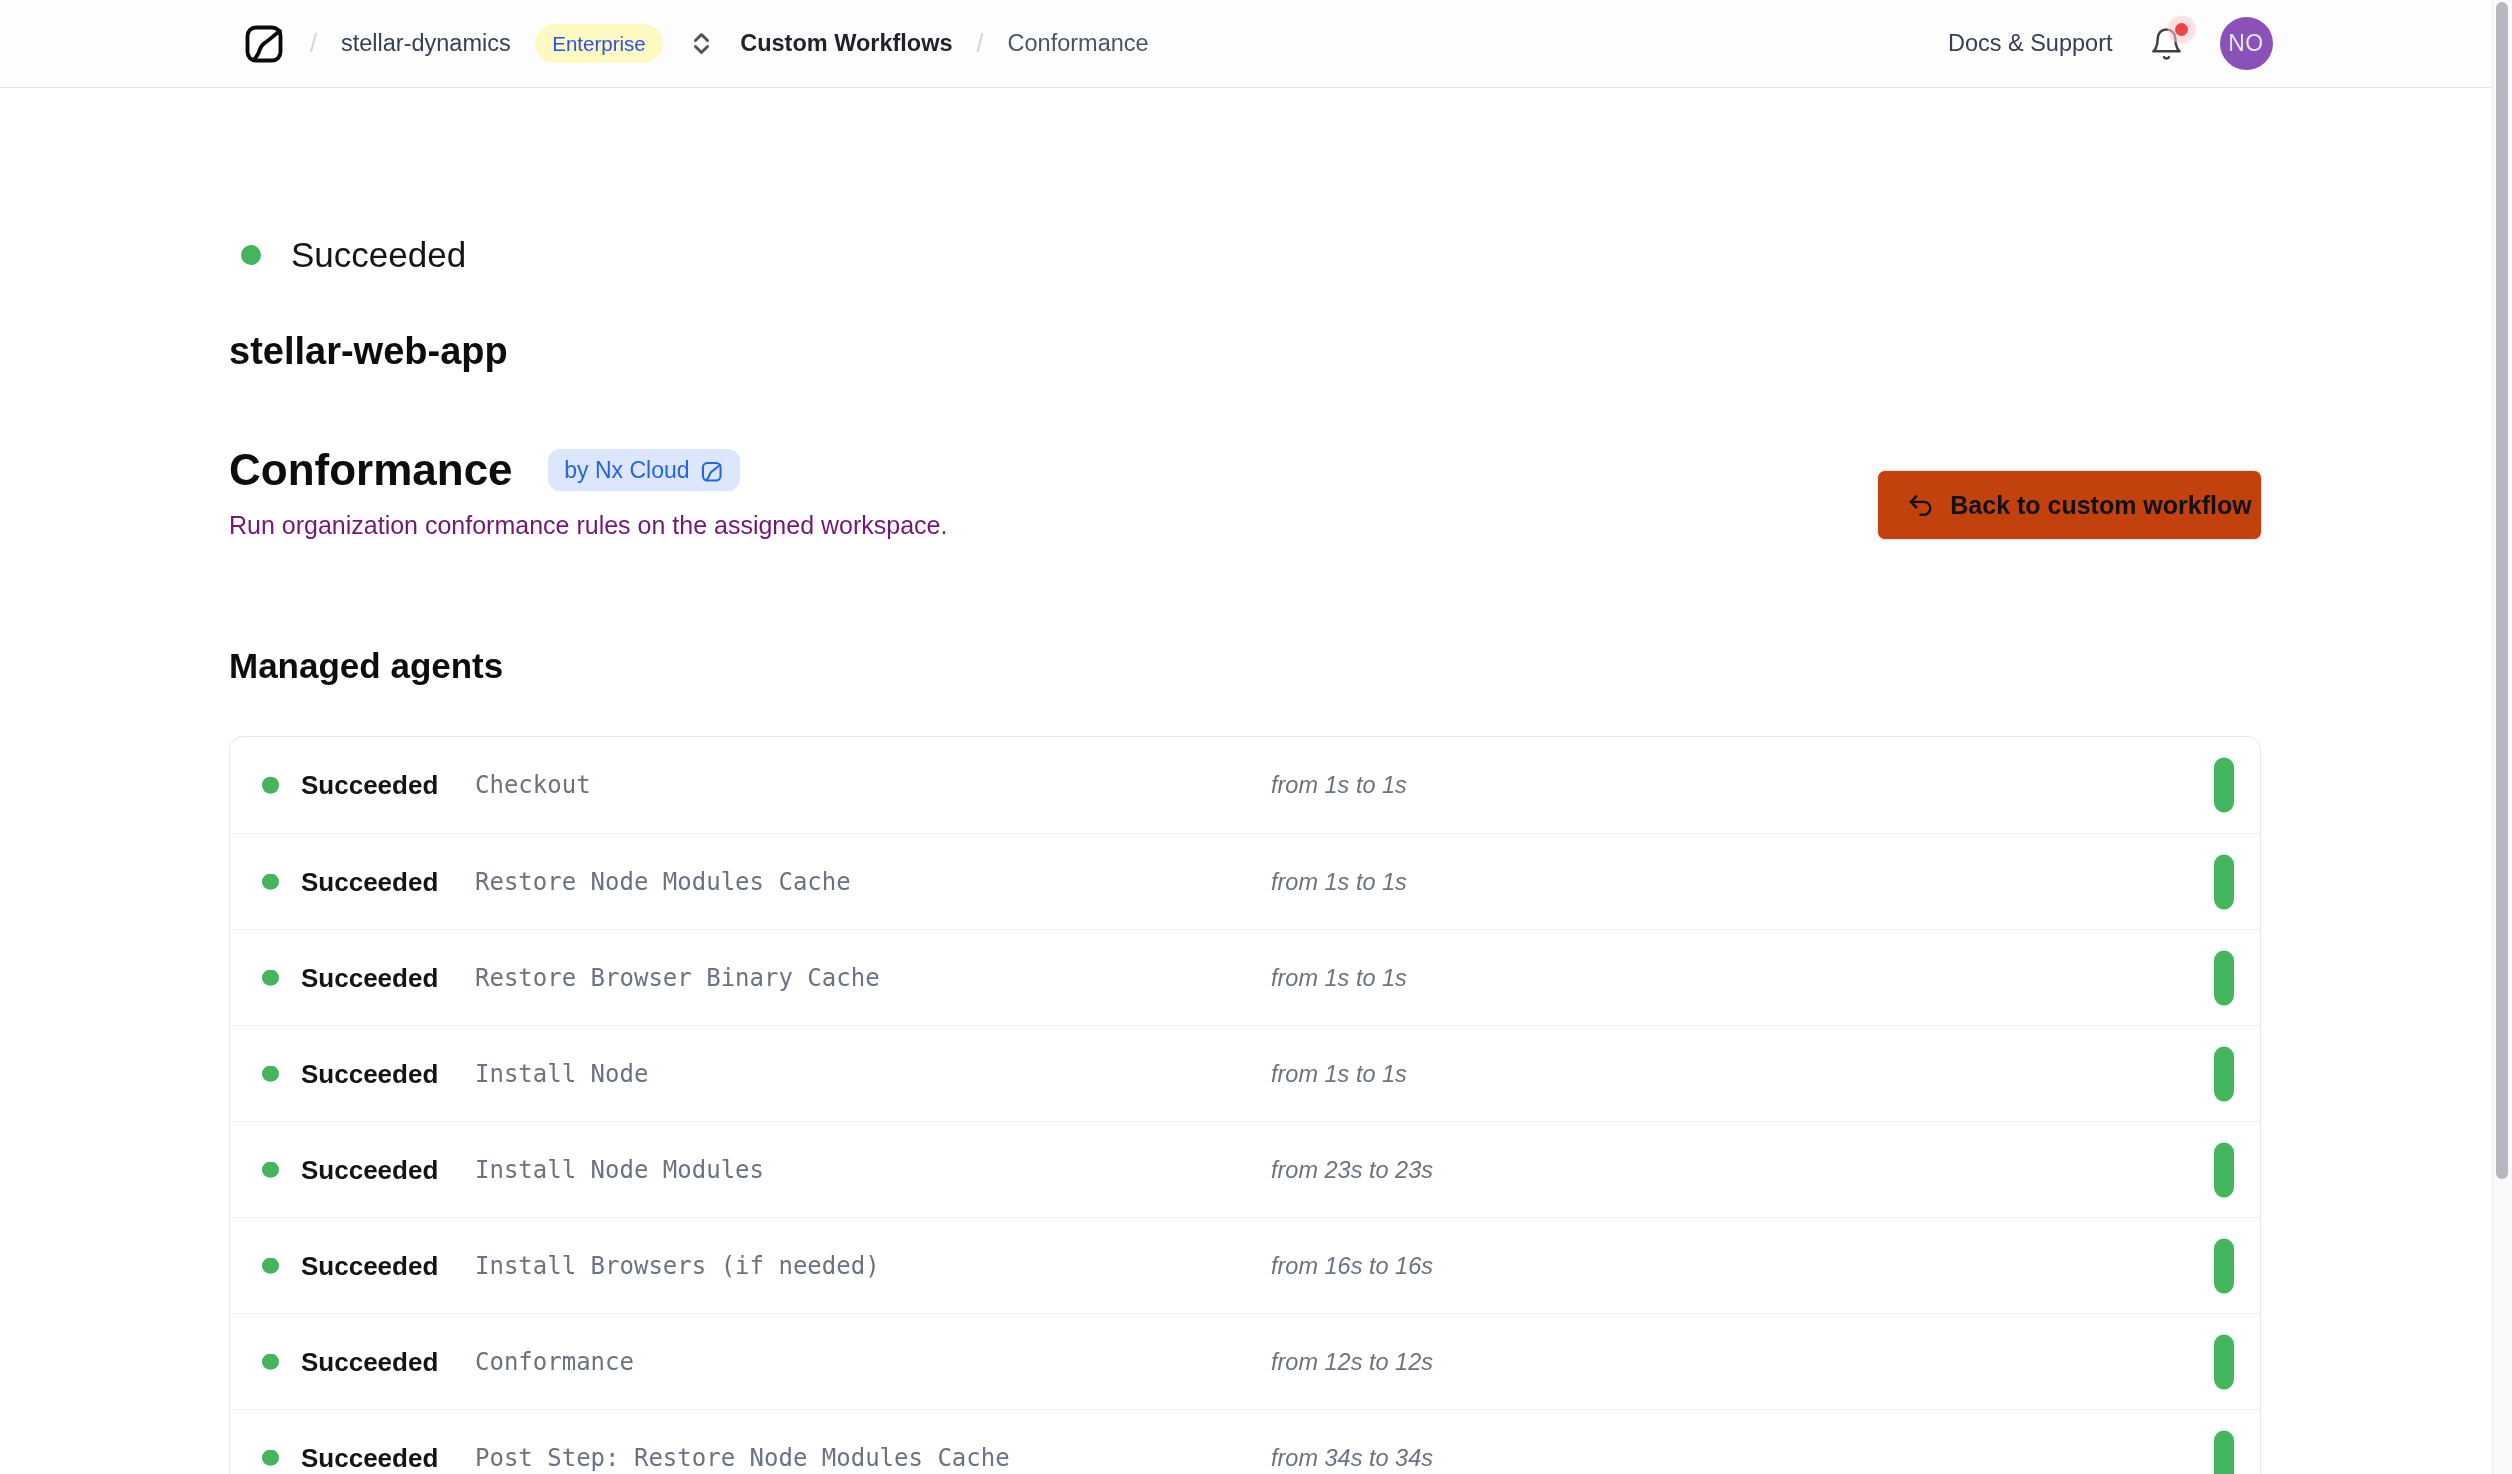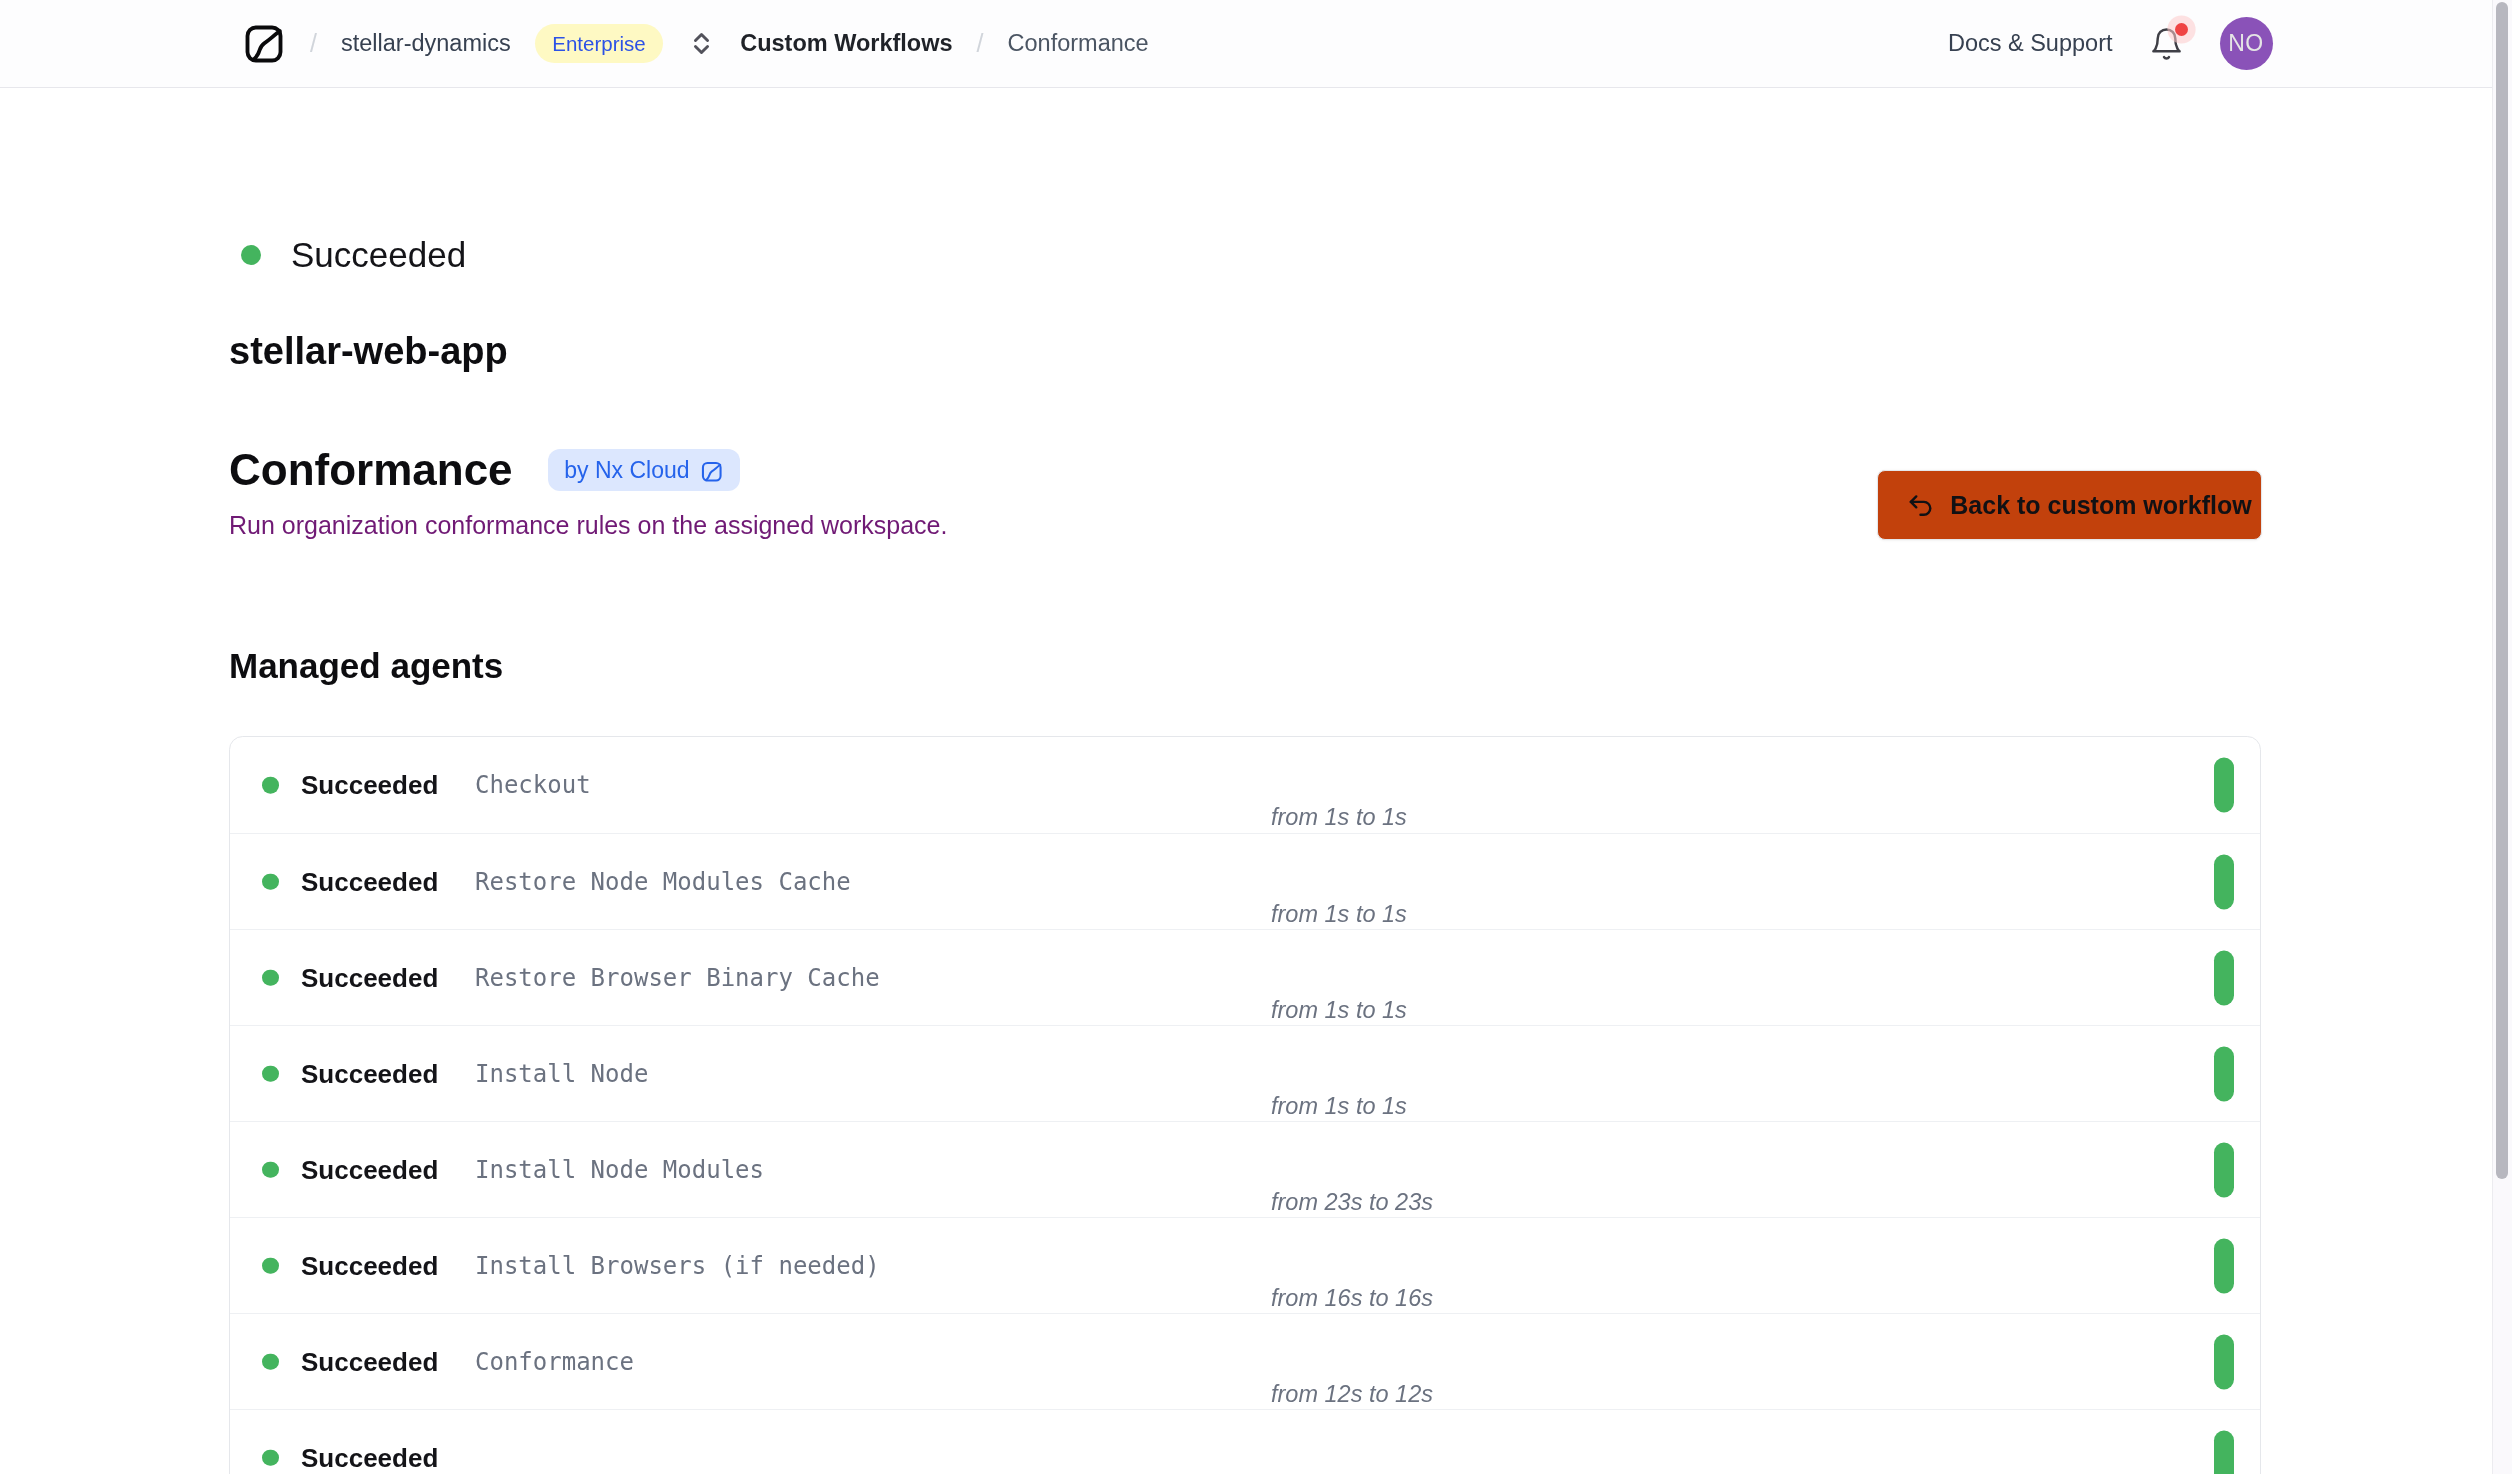--- a/index.html
+++ b/index.html
@@ -60,21 +60,21 @@
                  border:1.5px solid #e5e7eb; border-radius:13.7px; background:#fff; overflow:hidden; }
   .agent-row { position:relative; height:96px; cursor:pointer; }
   .agent-row + .agent-row { border-top:1.5px solid #eef0f3; }
   .row-dot { position:absolute; left:32px; top:50%; transform:translateY(-50%);
              width:16.7px; height:16.7px; border-radius:50%; background:#44b45e; }
   .row-status { position:absolute; left:71px; top:50%; transform:translateY(-50%);
                 font-size:26px; font-weight:700; color:#141418; }
   .row-task { position:absolute; left:245px; top:50%; transform:translateY(-50%);
               font-size:24px; color:#6b7280; font-family:"DejaVu Sans Mono", monospace; }
   .row-time { position:absolute; left:1041px; top:50%; transform:translateY(-50%);
-              font-size:23.5px; color:#6b7280; font-style:italic;margin-top:32px; }
+              font-size:23.5px; color:#6b7280; font-style:italic; }
   .row-pill { position:absolute; left:1984px; top:50%; transform:translateY(-50%);
               width:20px; height:55px; border-radius:10px; background:#44b45e; }
   svg { display:block; }
 </style>
 </head>
 <body>
 
 <header>
   <div class="crumbs">
     <div class="logo-box">
@@ -194,20 +194,21 @@
     <span class="row-dot"></span>
     <span class="row-status">Succeeded</span>
     <span class="row-task">Conformance</span>
     <span class="row-time">from 12s to 12s</span>
     <span class="row-pill"></span>
   </div>
 
   <div class="agent-row">
     <span class="row-dot"></span>
     <span class="row-status">Succeeded</span>
+    <span class="row-task">Post Step: Restore Node Modules Cache</span>
     <span class="row-time">from 34s to 34s</span>
     <span class="row-pill"></span>
   </div>
 
 </div>
 </main>
 
 <div class="scroll-track">
   <div class="scroll-thumb"></div>
 </div>

